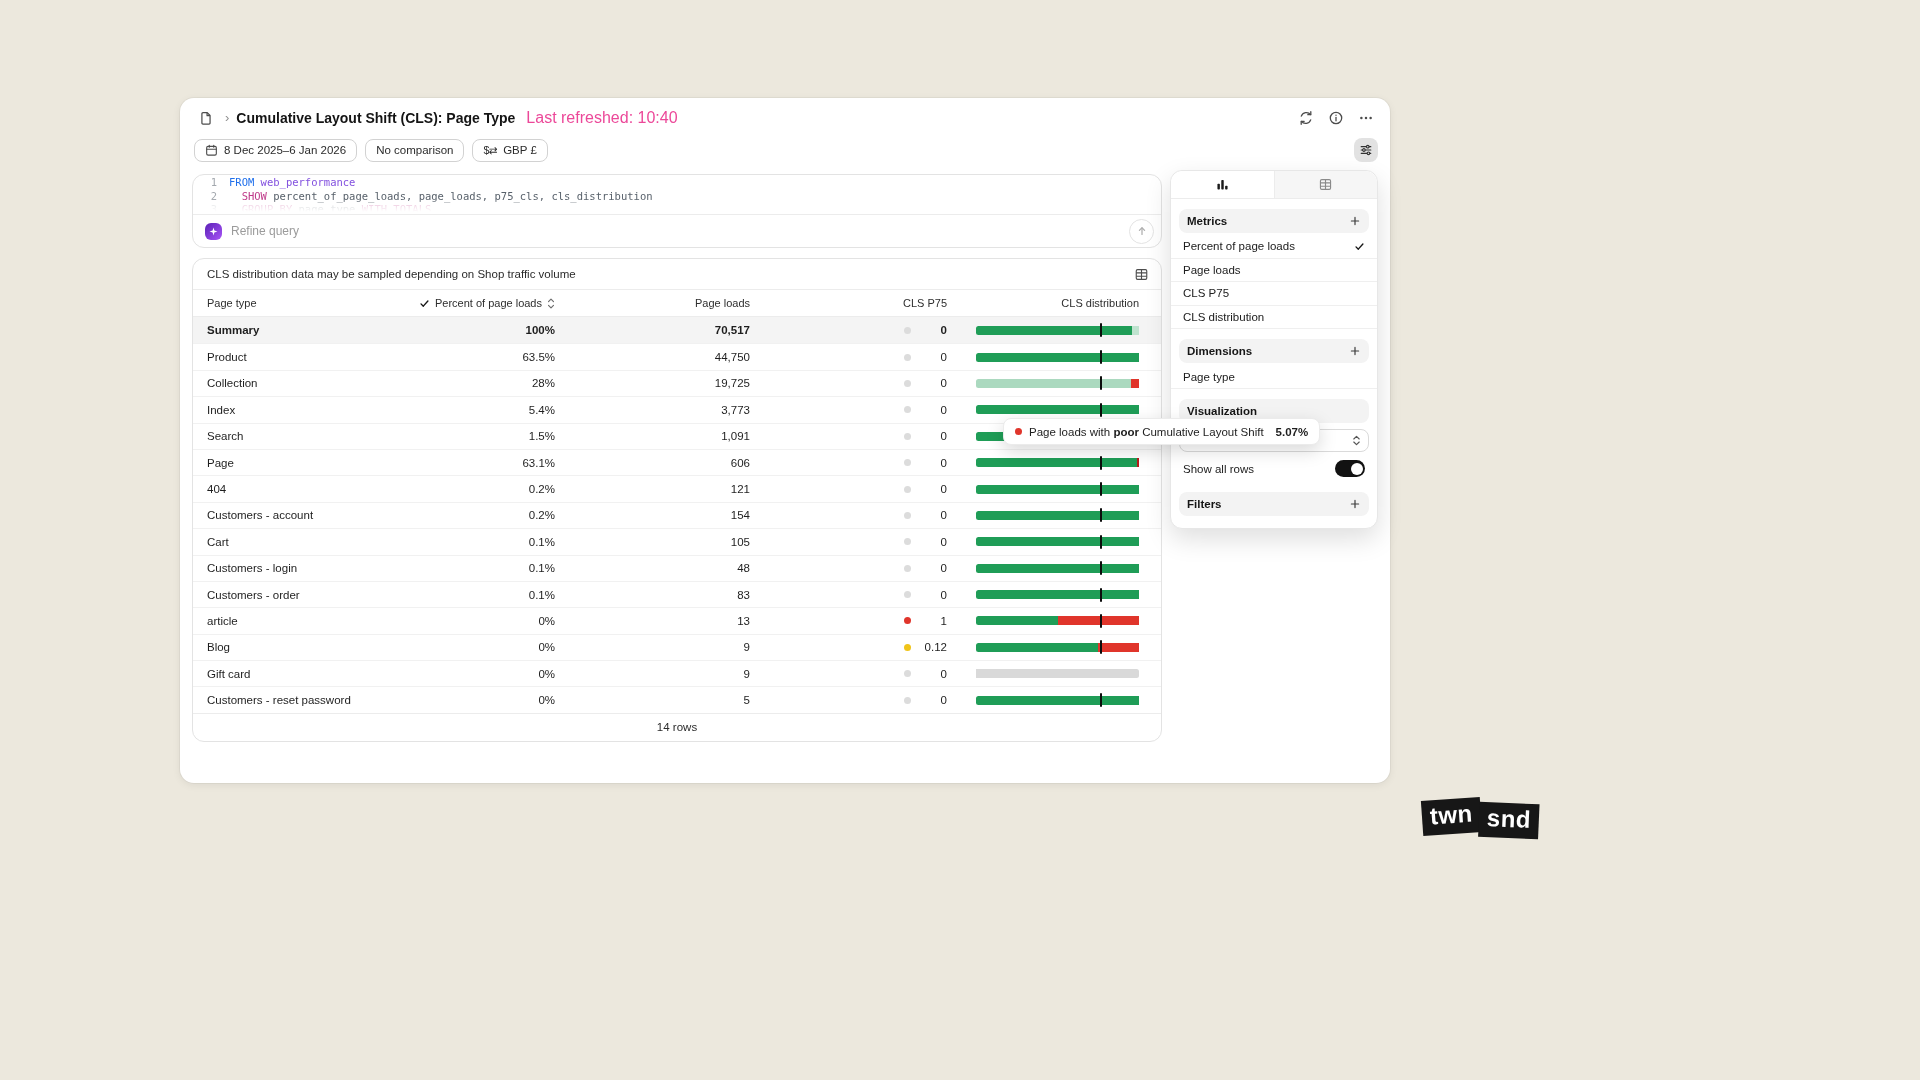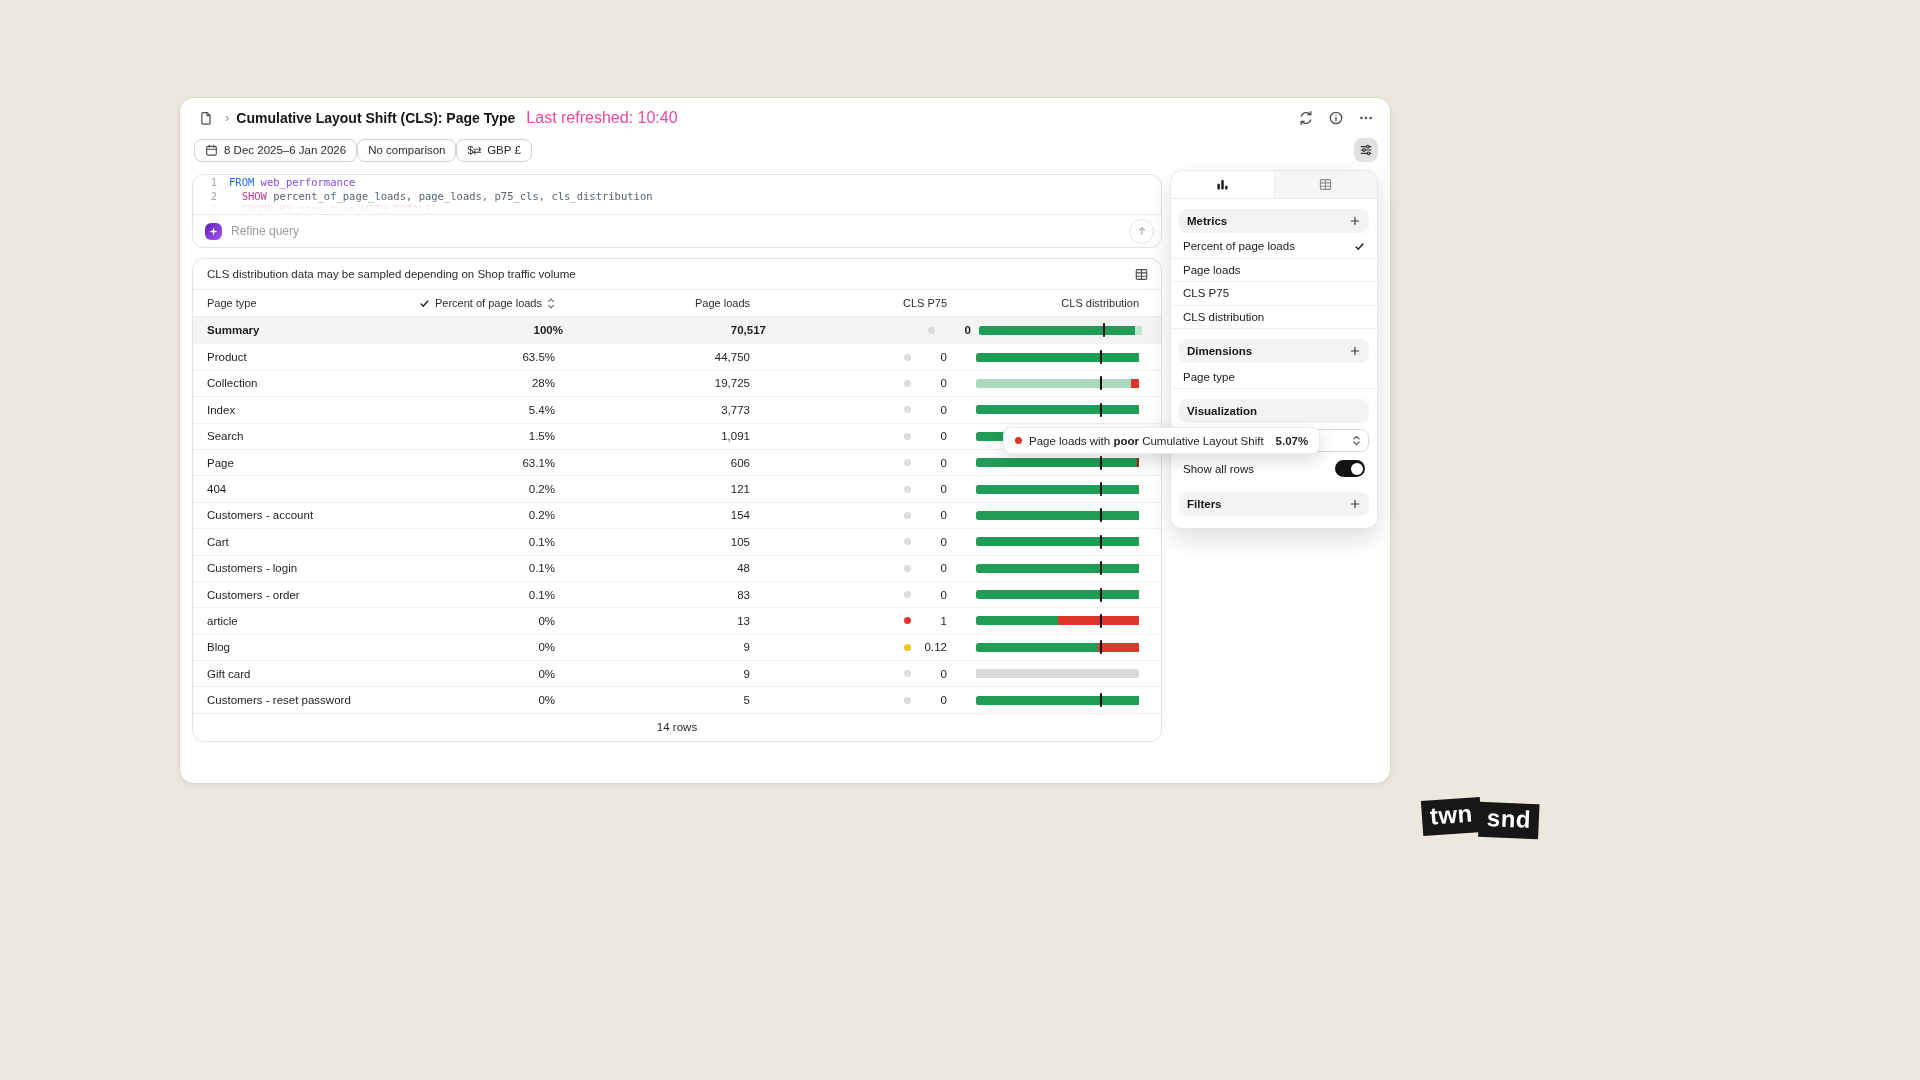--- a/index.html
+++ b/index.html
@@ -25,21 +25,21 @@
   .crumb-sep { color:#8f8f8f; font-size:13px; margin-top:-1px; }
   .refreshed { font-size:16px; color:#ec4899; margin-left:4px; white-space:nowrap; }
   .header-actions { display:flex; align-items:center; gap:2px; }
   .icon-btn {
     width:28px; height:28px; display:flex; align-items:center; justify-content:center;
     background:transparent; border:none; border-radius:8px; cursor:pointer; padding:0;
   }
   .icon-btn.sm { width:24px; height:24px; }
 
   
-  .toolbar { display:flex; align-items:center; padding:0 12px 0 14px; height:24px; }
+  .toolbar { display:flex; align-items:center; gap:8px; padding:0 12px 0 14px; height:24px; }
   .chip {
     display:flex; align-items:center; gap:6px; height:23px; padding:0 10px;
     background:#fff; border:1px solid #d2d2d2; border-radius:8px;
     font-size:11.5px; font-weight:500; color:#2b2b2b; cursor:pointer; white-space:nowrap;
   }
   .cur-glyph { font-size:10.5px; letter-spacing:-0.5px; color:#2b2b2b; }
   .tb-spacer { flex:1; }
   .settings-btn {
     width:24px; height:24px; border:none; border-radius:8px; background:#e2e2e2;
     display:flex; align-items:center; justify-content:center; cursor:pointer;
@@ -75,21 +75,21 @@
   .note-row { height:30px; display:flex; align-items:center; justify-content:space-between; padding:0 8px 0 14px; font-size:11.5px; color:#2b2b2b; }
   .t-header, .t-row { display:grid; grid-template-columns:190px 172px 195px 197px 1fr; align-items:center; }
   .t-header { height:28px; border-top:1px solid #ececec; border-bottom:1px solid #ececec; font-size:11px; color:#2e2e2e; }
   .th { font-weight:400; }
   .c-page { padding-left:14px; text-align:left; }
   .c-num { text-align:right; }
   .th-sorted { display:flex; align-items:center; justify-content:flex-end; gap:5px; }
   .c-dist-h { text-align:right; padding-right:22px; }
   .t-row { height:26.4px; border-top:1px solid #f1f1f1; font-size:11.5px; color:#1e1e1e; background:#fff; }
   .t-row:first-child { border-top:none; }
-  .t-row.summary { background:#f4f4f4; font-weight:700;gap:8px; }
+  .t-row.summary { background:#f4f4f4; font-weight:700; }
   .p75-cell { display:flex; align-items:center; justify-content:flex-end; gap:12px; }
   .p75-dot { width:7px; height:7px; border-radius:50%; flex:none; }
   .p75-val { min-width:24px; text-align:right; }
   .dist-cell { display:flex; justify-content:flex-end; padding-right:22px; }
   .bar { position:relative; width:163px; height:9px; display:flex; }
   .bar .seg { height:100%; }
   .bar .seg:first-child { border-radius:2.5px 0 0 2.5px; }
   .bar .seg:last-child { border-radius:0 2.5px 2.5px 0; }
   .tick { position:absolute; top:-2.5px; width:2px; height:14px; background:#0c0c0c; border-radius:1px; }
   .t-footer { height:28px; border-top:1px solid #ececec; display:flex; align-items:center; justify-content:center; font-size:11.5px; color:#2b2b2b; }
@@ -111,21 +111,21 @@
   .p-item { height:23.6px; display:flex; align-items:center; justify-content:space-between; padding:0 12px;
     font-size:11.5px; color:#202020; border-bottom:1px solid #efefef; cursor:pointer; }
   .p-select { margin:6px 8px 4px; height:23px; border:1px solid #dadada; border-radius:8px; display:flex;
     align-items:center; justify-content:flex-end; padding:0 7px; cursor:pointer; }
   .p-row { height:26px; display:flex; align-items:center; justify-content:space-between; padding:0 12px; font-size:11.5px; color:#202020; }
   .toggle { width:30px; height:17px; border-radius:9px; background:#121212; position:relative; cursor:pointer; flex:none; }
   .toggle::after { content:""; position:absolute; right:2.5px; top:2.5px; width:12px; height:12px; border-radius:50%; background:#fff; }
 
   
   .tooltip {
-    position:absolute; left:1003px; top:427px; height:27px; z-index:10;
+    position:absolute; left:1003px; top:418px; height:27px; z-index:10;
     display:flex; align-items:center; gap:7px; padding:0 11px;
     background:#fff; border:1px solid #ebebeb; border-radius:8px;
     box-shadow:0 6px 18px rgba(0,0,0,.15); font-size:11.5px; color:#1e1e1e; white-space:nowrap;
   }
   .tt-dot { width:7px; height:7px; border-radius:50%; background:#e0352b; flex:none; }
   .tt-val { font-weight:700; margin-left:5px; }
 
   
   .logo { position:absolute; left:1422px; top:799px; display:flex; align-items:flex-start; }
   .logo span {

